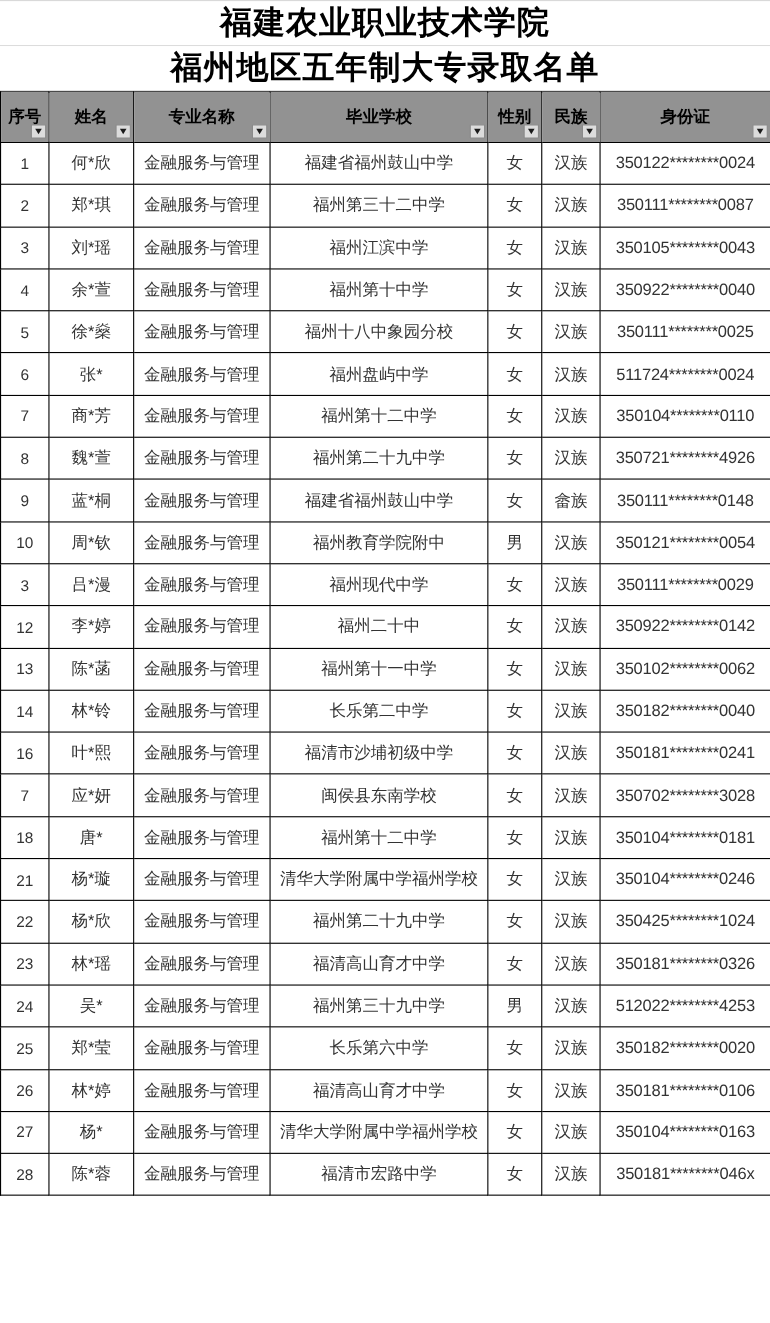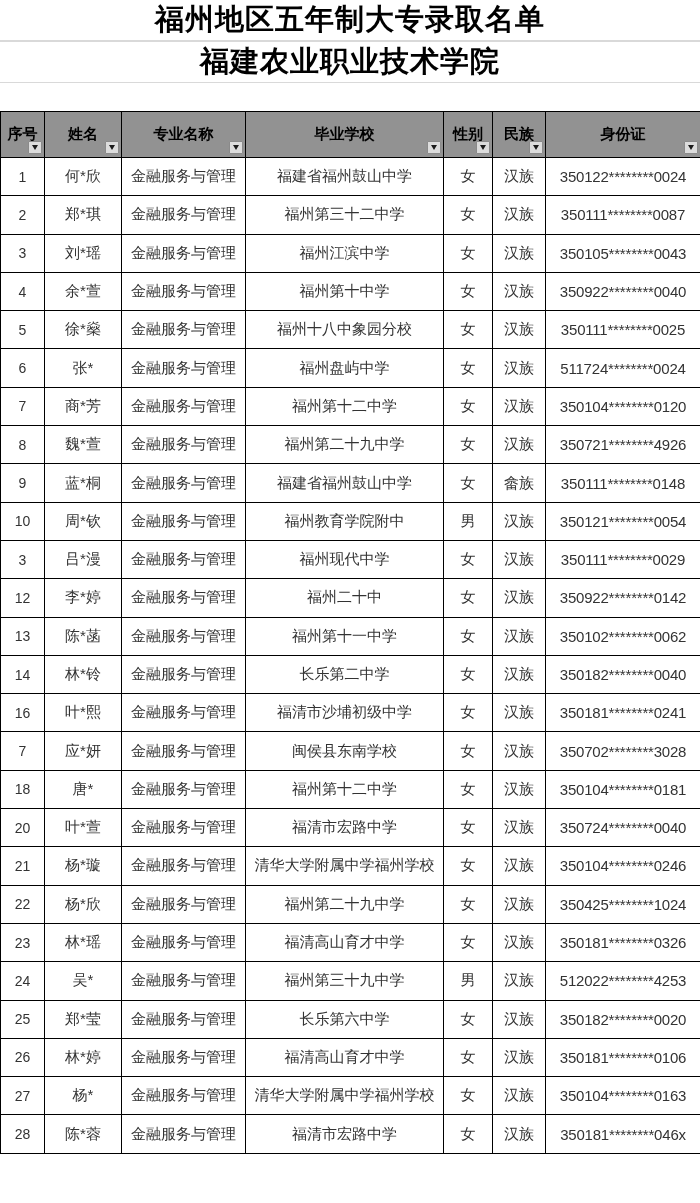--- a/index.html
+++ b/index.html
@@ -8,21 +8,21 @@
     font-family:"Liberation Sans","DejaVu Sans",sans-serif;
     color:#000;background:#fff;overflow:hidden;
   }
   .title-row{
     height:40px;display:flex;align-items:center;justify-content:center;
     font-size:29px;font-weight:600;letter-spacing:1px;white-space:nowrap;
     border-bottom:1px solid #d9d9d9;background:#fff;
   }
   .title-row.first{border-top:1px solid #d9d9d9;}
   table.admissions-table{
-    border-collapse:collapse;table-layout:fixed;width:700px;margin-top:28px;
+    border-collapse:collapse;table-layout:fixed;width:700px;
   }
   th,td{
     border:1px solid #000;text-align:center;vertical-align:middle;
     padding:0;overflow:hidden;white-space:nowrap;
   }
   thead th{
     height:45px;background:#929292;color:#000;
     font-size:15px;font-weight:bold;position:relative;
   }
   tbody td{height:37.3px;font-size:15px;color:#333;font-weight:400;}
@@ -38,23 +38,23 @@
     width:0;height:0;
     border-left:3px solid transparent;border-right:3px solid transparent;
     border-top:5px solid #1a1a1a;
   }
 </style>
 </head>
 <body>
 
 <div class="sheet">
 
+  <div class="title-row first">福建农业职业技术学院</div>
+
   <div class="title-row">福州地区五年制大专录取名单</div>
-
-  <div class="title-row first">福建农业职业技术学院</div>
 
   <table class="admissions-table">
     <colgroup>
       <col style="width:44px">
         <col style="width:77px">
         <col style="width:124px">
       <col style="width:198px">
         <col style="width:49px">
         <col style="width:53px">
       <col style="width:155px">
@@ -160,21 +160,21 @@
           <td class="col-ethnicity">汉族</td>
           <td class="col-id">511724********0024</td>
         </tr>
         <tr>
           <td class="col-no">7</td>
           <td class="col-name">商*芳</td>
           <td class="col-major">金融服务与管理</td>
           <td class="col-school">福州第十二中学</td>
           <td class="col-gender">女</td>
           <td class="col-ethnicity">汉族</td>
-          <td class="col-id">350104********0120</td>
+          <td class="col-id">350104********0110</td>
         </tr>
         <tr>
           <td class="col-no">8</td>
           <td class="col-name">魏*萱</td>
           <td class="col-major">金融服务与管理</td>
           <td class="col-school">福州第二十九中学</td>
           <td class="col-gender">女</td>
           <td class="col-ethnicity">汉族</td>
           <td class="col-id">350721********4926</td>
         </tr>
@@ -253,29 +253,20 @@
         <tr>
           <td class="col-no">18</td>
           <td class="col-name">唐*</td>
           <td class="col-major">金融服务与管理</td>
           <td class="col-school">福州第十二中学</td>
           <td class="col-gender">女</td>
           <td class="col-ethnicity">汉族</td>
           <td class="col-id">350104********0181</td>
         </tr>
         <tr>
-          <td class="col-no">20</td>
-          <td class="col-name">叶*萱</td>
-          <td class="col-major">金融服务与管理</td>
-          <td class="col-school">福清市宏路中学</td>
-          <td class="col-gender">女</td>
-          <td class="col-ethnicity">汉族</td>
-          <td class="col-id">350724********0040</td>
-        </tr>
-        <tr>
           <td class="col-no">21</td>
           <td class="col-name">杨*璇</td>
           <td class="col-major">金融服务与管理</td>
           <td class="col-school">清华大学附属中学福州学校</td>
           <td class="col-gender">女</td>
           <td class="col-ethnicity">汉族</td>
           <td class="col-id">350104********0246</td>
         </tr>
         <tr>
           <td class="col-no">22</td>

